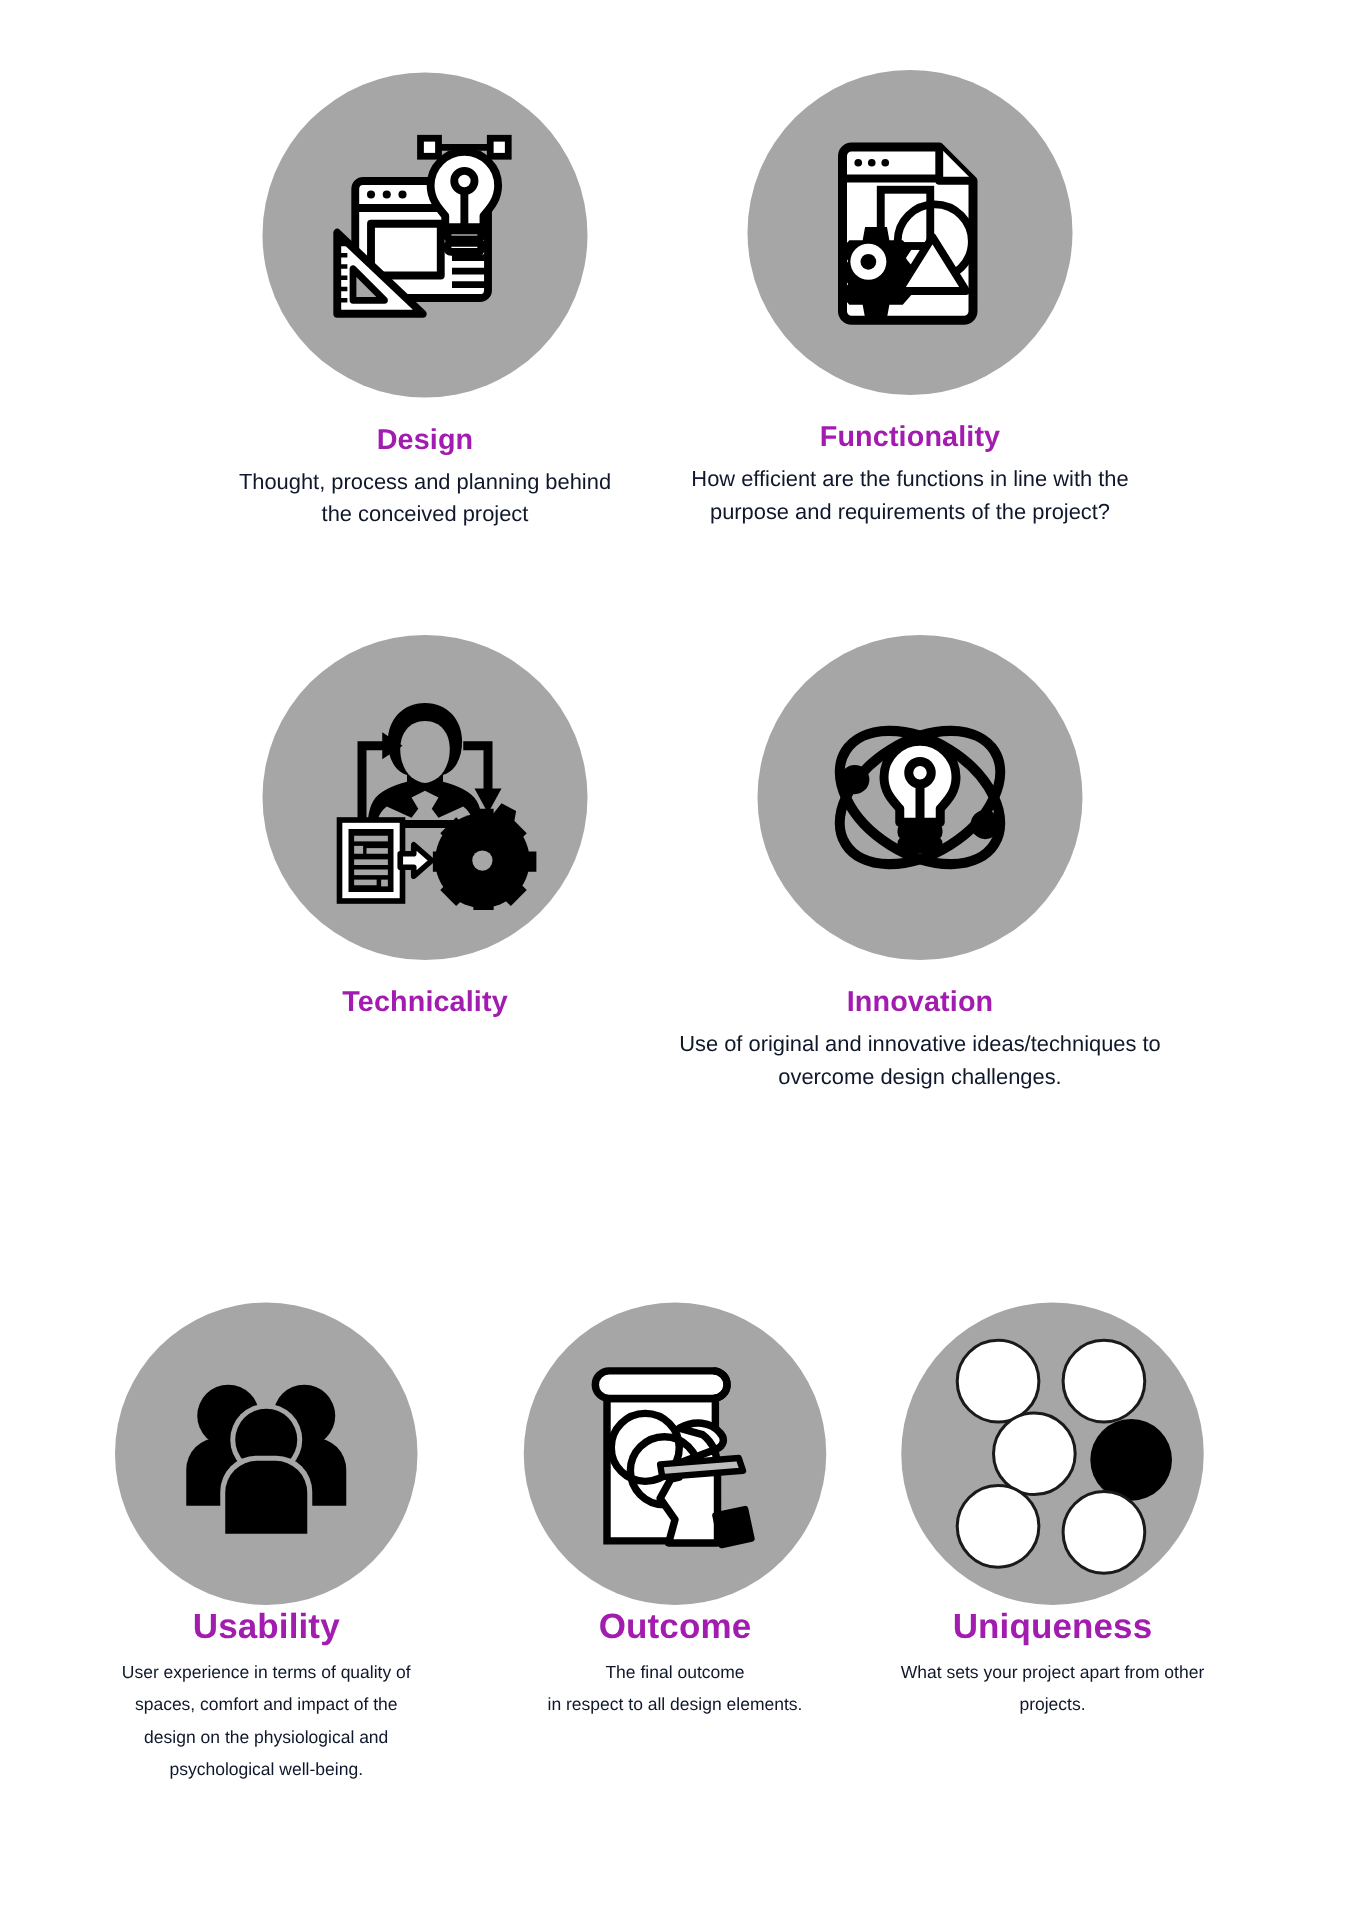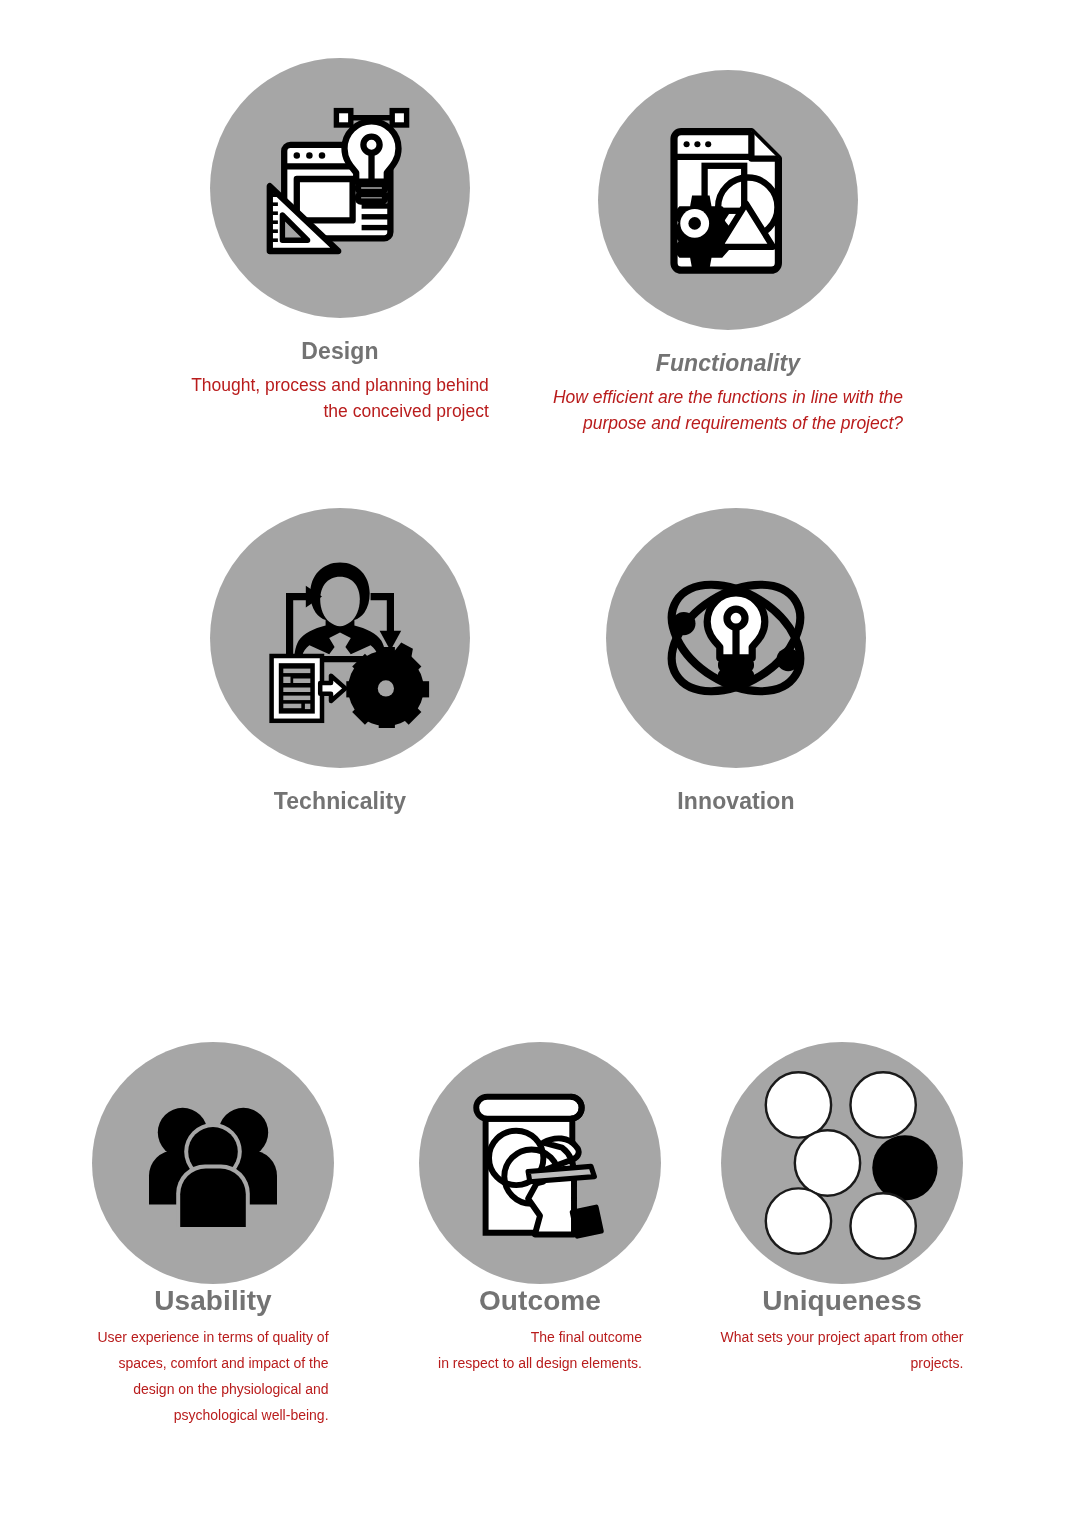--- a/index.html
+++ b/index.html
@@ -24,34 +24,34 @@
     background: #a6a6a6;
     border-radius: 50%;
     display: flex;
     align-items: center;
     justify-content: center;
     flex: none;
   }
   .icon-circle svg { display: block; }
   .card-title {
     font-weight: bold;
-    color: #737373;
+    color: #a21caf;
     letter-spacing: 0.1px;
     text-align: left;
     line-height: 1.2;
   }
   .card-desc {
-    color: #b91c1c;
-    text-align: right;
+    color: #0f172a;
+    text-align: center;
     white-space: pre-line;
   }
 
   
   #card-design       { left: 110px;  top: 58px;  width: 460px; }
-  #card-functionality{ left: 498px;  top: 70px;  width: 460px; font-style: italic; }
+  #card-functionality{ left: 498px;  top: 56px;  width: 460px; }
   
   #card-technicality { left: 110px;  top: 508px; width: 460px; }
   #card-innovation   { left: 506px;  top: 508px; width: 460px; }
   
   #card-usability    { left: 18px;   top: 1042px; width: 390px; }
   #card-outcome      { left: 375px;  top: 1042px; width: 330px; }
   #card-uniqueness   { left: 672px;  top: 1042px; width: 340px; }
 
   .r1 .icon-circle, .r2 .icon-circle { width: 260px; height: 260px; }
   .r3 .icon-circle { width: 242px; height: 242px; }
@@ -220,20 +220,22 @@
       <g stroke="#000" stroke-width="8" fill="#fff" stroke-linejoin="round">
         <path d="M100 50 a32 32 0 0 1 32 32 c0 14 -9 22 -14 28 l0 12 l-36 0 l0 -12 c-5 -6 -14 -14 -14 -28 a32 32 0 0 1 32 -32 Z"></path>
         <circle cx="100" cy="78" r="10"></circle>
         <line x1="100" y1="88" x2="100" y2="122"></line>
         <rect x="84" y="126" width="32" height="8" rx="3"></rect>
         <rect x="84" y="138" width="32" height="8" rx="3"></rect>
       </g>
     </svg>
   </div>
   <div class="card-title">Innovation</div>
+  <div class="card-desc">Use of original and innovative ideas/techniques to
+overcome design challenges.</div>
 </div>
 
 <div class="card r3" id="card-usability">
   <div class="icon-circle">
     <svg viewBox="0 0 200 200" width="160" height="160">
       <g fill="#000">
         <circle cx="62" cy="62" r="31"></circle>
         <path d="M20 152 l0 -36 a32 32 0 0 1 32 -32 l20 0 a32 32 0 0 1 32 32 l0 36 Z"></path>
       </g>
       <g fill="#000">

